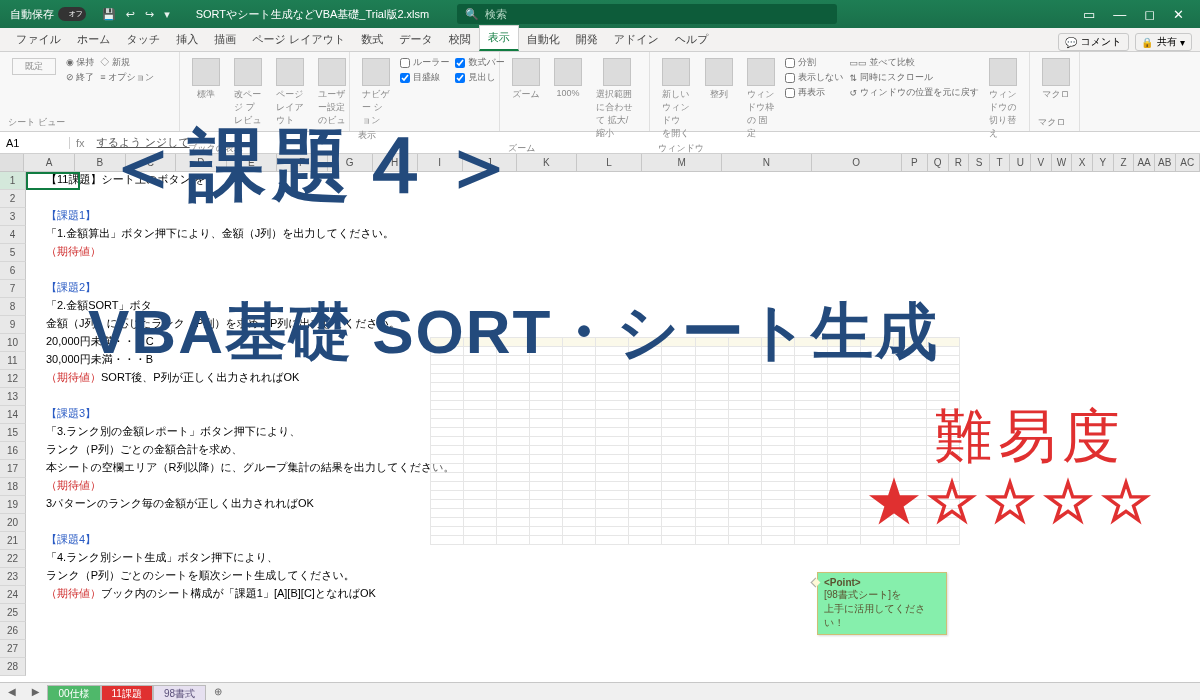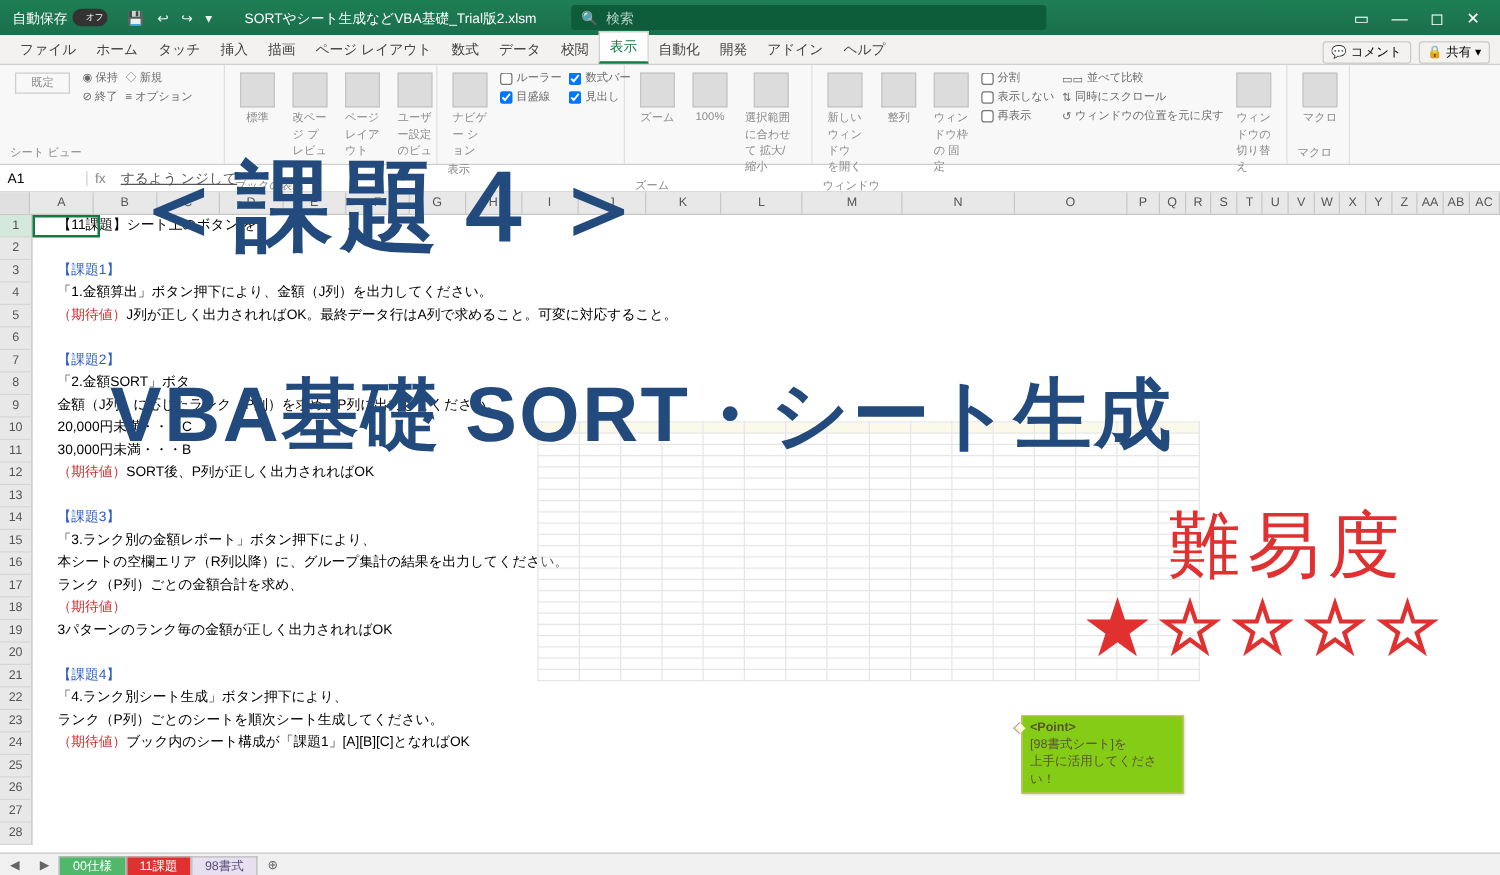--- a/index.html
+++ b/index.html
@@ -57,21 +57,21 @@
 .crow .red { color: #d03030; }
 .sel { position: absolute; left: 26px; top: 0; width: 54px; height: 18px; border: 2px solid #107c41; pointer-events: none; }
 
 
 .minitable { position: absolute; left: 430px; top: 165px; width: 530px; height: 230px; opacity: .35; font-size: 6px; }
 .minitable table { border-collapse: collapse; width: 100%; }
 .minitable td { border: 1px solid #b9b9b9; padding: 0 1px; height: 9px; overflow: hidden; background:#fff; }
 .minitable thead td { background: #f5eec4; }
 
 
-.note { position: absolute; left: 817px; top: 400px; width: 130px; background: #84cc16; border: 1px solid #cdbf75; padding: 4px 6px; font-size: 10px; color: #5a5330; box-shadow: 1px 1px 2px rgba(0,0,0,.15); z-index:5; }
+.note { position: absolute; left: 817px; top: 400px; width: 130px; background: #86efac; border: 1px solid #cdbf75; padding: 4px 6px; font-size: 10px; color: #5a5330; box-shadow: 1px 1px 2px rgba(0,0,0,.15); z-index:5; }
 .note::before { content:""; position:absolute; left:-6px; top:6px; width:6px; height:6px; border-top:1px solid #aaa; border-left:1px solid #aaa; transform:rotate(-45deg); background:#fff9d6; }
 
 
 .sheettabs { position: absolute; bottom: 0; left: 0; right: 0; height: 18px; background: #f0f0f0; border-top: 1px solid #c7c7c7; display: flex; align-items: center; font-size: 10px; }
 .sheettabs .nav { padding: 0 8px; color: #666; }
 .sheettabs .st { padding: 0 10px; height: 16px; line-height: 16px; margin-top: 2px; border: 1px solid #bbb; border-bottom: none; background: #fff; }
 .sheettabs .st.green { background: #4fb86a; color: #fff; }
 .sheettabs .st.red { background: #e03030; color: #fff; }
 .sheettabs .st.pale { background: #e6e0f0; color: #5a4f7a; }
 
@@ -343,21 +343,20 @@
       </div>
       <div class="crow"></div>
       <div class="crow">
         <span class="blue">【課題1】</span>
       </div>
       <div class="crow">
         <span>「1.金額算出」ボタン押下により、金額（J列）を出力してください。</span>
       </div>
       <div class="crow">
         <span class="red">（期待値）</span>
-        <span>J列が正しく出力されればOK。最終データ行はA列で求めること。可変に対応すること。</span>
       </div>
       <div class="crow"></div>
       <div class="crow">
         <span class="blue">【課題2】</span>
       </div>
       <div class="crow">
         <span>「2.金額SORT」ボタ</span>
       </div>
       <div class="crow">
         <span>金額（J列）に応じたランク（P列）を求め、P列に出力してください。</span>
@@ -373,24 +372,24 @@
         <span>SORT後、P列が正しく出力されればOK</span>
       </div>
       <div class="crow"></div>
       <div class="crow">
         <span class="blue">【課題3】</span>
       </div>
       <div class="crow">
         <span>「3.ランク別の金額レポート」ボタン押下により、</span>
       </div>
       <div class="crow">
+        <span>ランク（P列）ごとの金額合計を求め、</span>
+      </div>
+      <div class="crow">
         <span>本シートの空欄エリア（R列以降）に、グループ集計の結果を出力してください。</span>
-      </div>
-      <div class="crow">
-        <span>ランク（P列）ごとの金額合計を求め、</span>
       </div>
       <div class="crow">
         <span class="red">（期待値）</span>
       </div>
       <div class="crow">
         <span>3パターンのランク毎の金額が正しく出力されればOK</span>
       </div>
       <div class="crow"></div>
       <div class="crow">
         <span class="blue">【課題4】</span>

